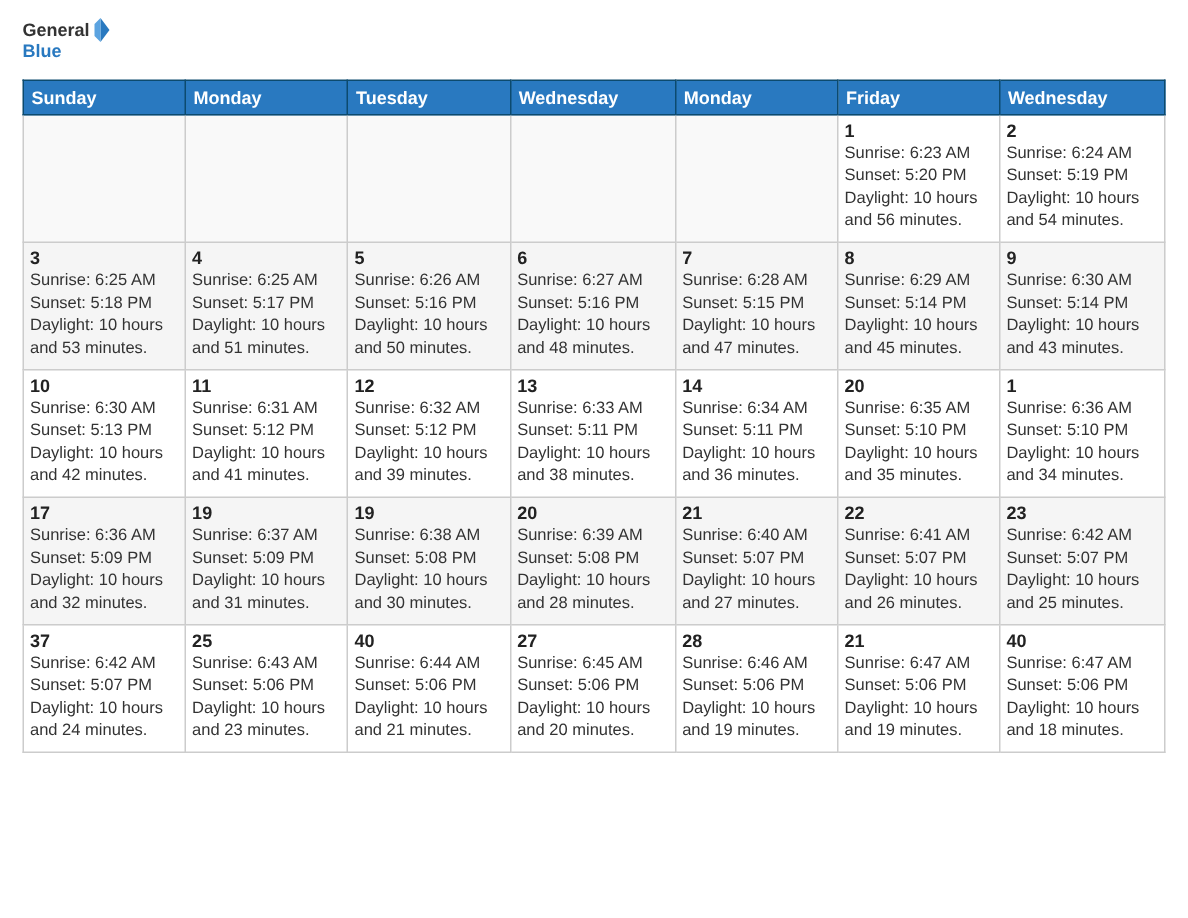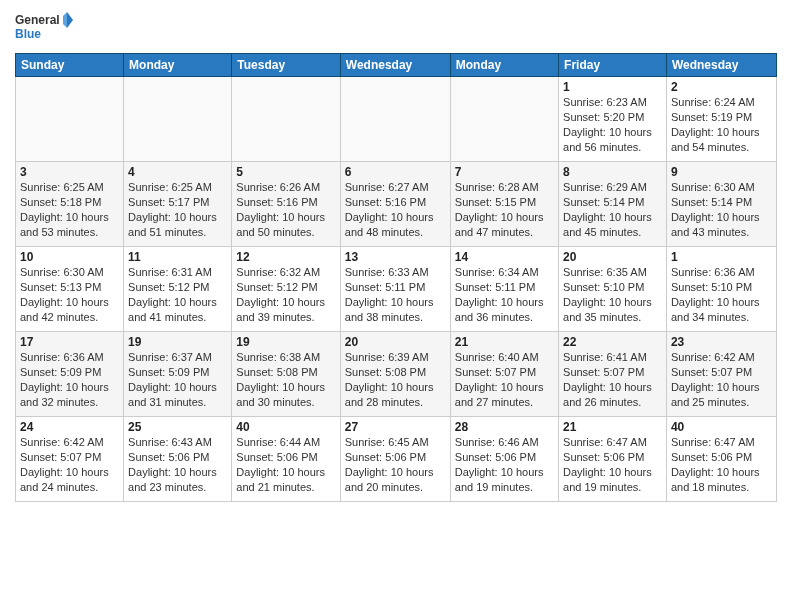--- a/index.html
+++ b/index.html
@@ -217,21 +217,21 @@
             <span class="day-number">22</span>
             <div class="day-info">Sunrise: 6:41 AM<br>Sunset: 5:07 PM<br>Daylight: 10 hours<br>and 26 minutes.</div>
           </td>
           <td>
             <span class="day-number">23</span>
             <div class="day-info">Sunrise: 6:42 AM<br>Sunset: 5:07 PM<br>Daylight: 10 hours<br>and 25 minutes.</div>
           </td>
         </tr>
         <tr>
           <td>
-            <span class="day-number">24</span>
+            <span class="day-number">37</span>
             <div class="day-info">Sunrise: 6:42 AM<br>Sunset: 5:07 PM<br>Daylight: 10 hours<br>and 24 minutes.</div>
           </td>
           <td>
             <span class="day-number">25</span>
             <div class="day-info">Sunrise: 6:43 AM<br>Sunset: 5:06 PM<br>Daylight: 10 hours<br>and 23 minutes.</div>
           </td>
           <td>
             <span class="day-number">40</span>
             <div class="day-info">Sunrise: 6:44 AM<br>Sunset: 5:06 PM<br>Daylight: 10 hours<br>and 21 minutes.</div>
           </td>

